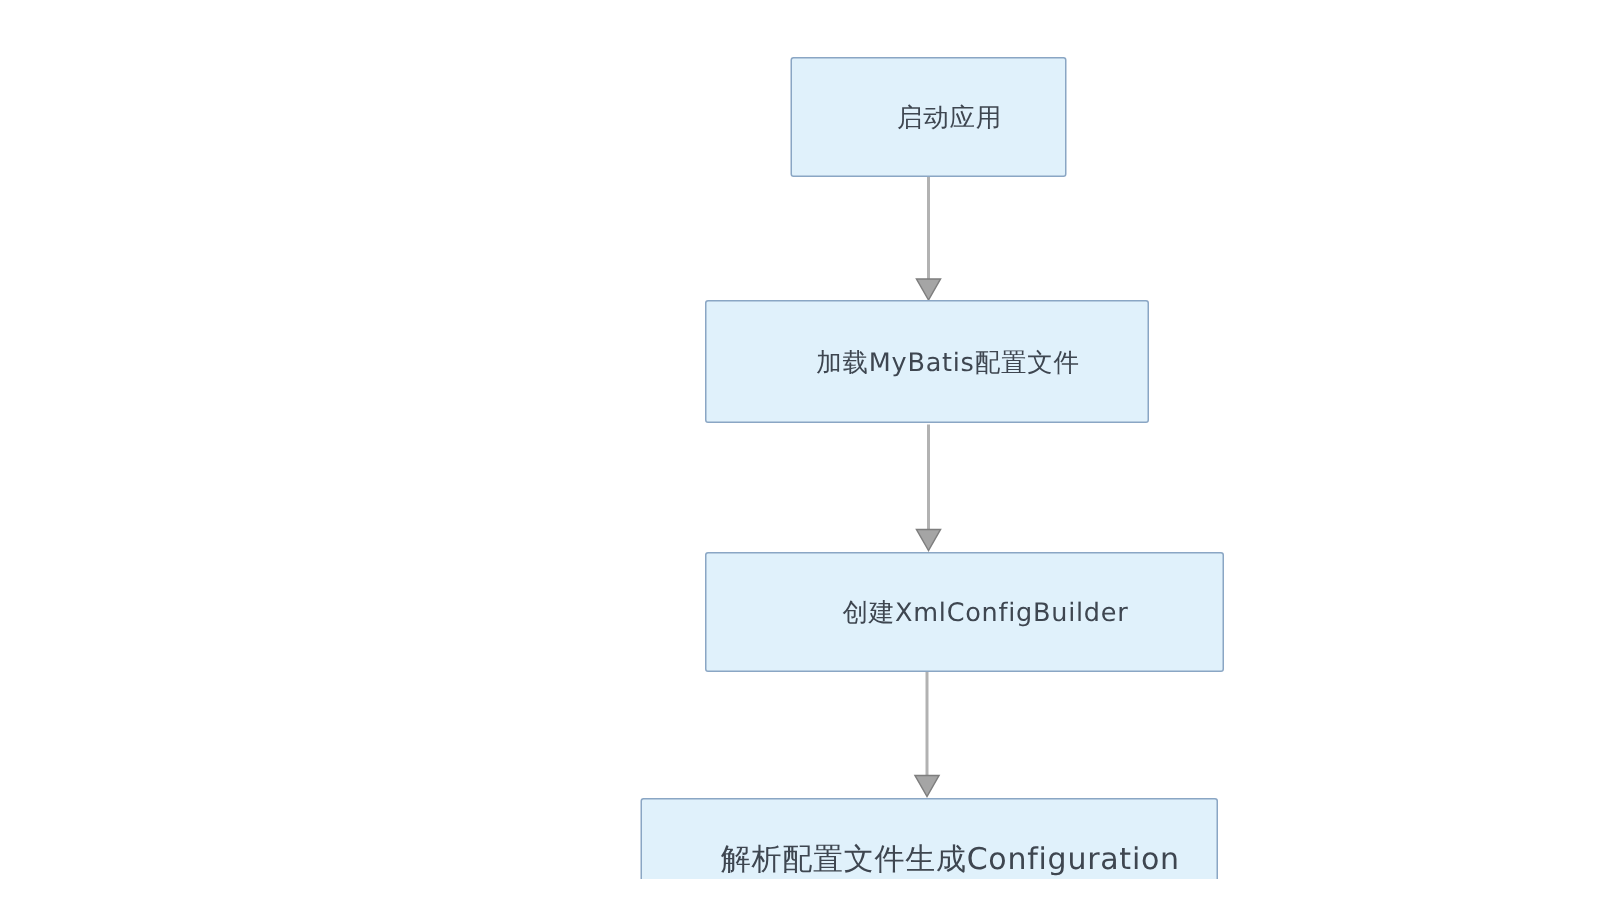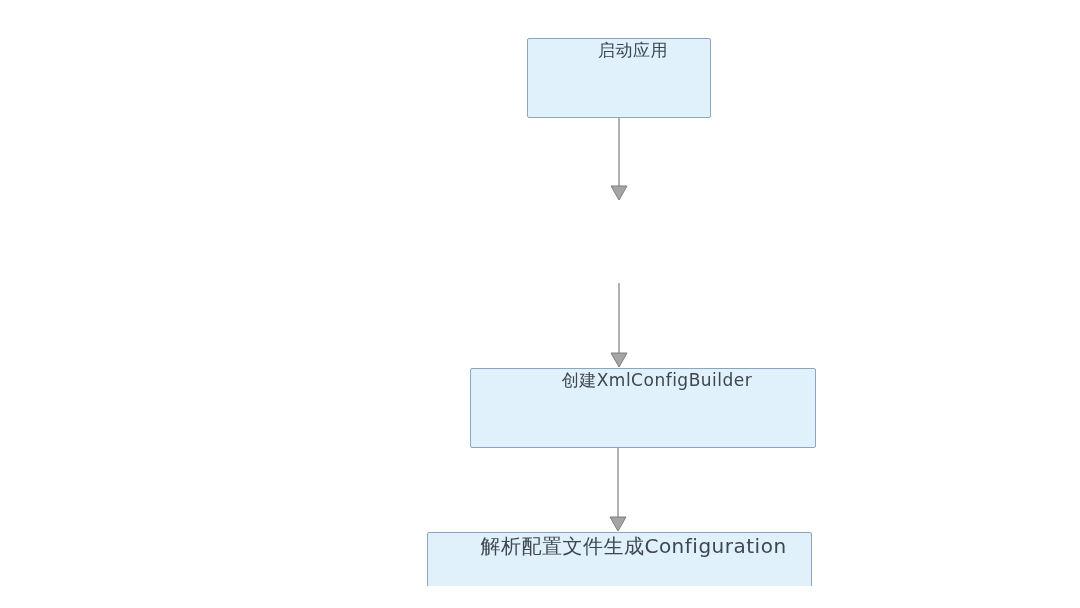--- a/index.html
+++ b/index.html
@@ -24,21 +24,21 @@
     pointer-events:none;
   }
   .arrow-layer line{stroke:var(--arrow-line);stroke-width:2;}
   .arrow-layer polygon{fill:var(--arrow-head-fill);stroke:var(--arrow-head-stroke);stroke-width:1;}
   .flow-node{
     position:absolute;
     box-sizing:border-box;
     background:var(--node-fill);
     border:1.5px solid var(--node-border);
     border-radius:2px;
-    display:flex;justify-content:center;
+    display:flex;align-items:center;justify-content:center;
     color:var(--text-color);
     font-size:17px;
     letter-spacing:0.5px;
     text-align:center;
     white-space:nowrap;
     padding-left:28px;
   }
   .node-1{left:527px;top:38px;width:184px;height:80px;}
   .node-2{left:470px;top:200px;width:296px;height:82px;}
   .node-3{left:470px;top:368px;width:346px;height:80px;}
@@ -65,20 +65,23 @@
     <g>
       <line x1="618" y1="448" x2="618" y2="517"></line>
       <polygon points="618,531 610,517 626,517"></polygon>
     </g>
   </svg>
 
   <div class="flow-node node-1">
     <span>启动应用</span>
   </div>
 
+  <div class="flow-node node-2">
+    <span>加载MyBatis配置文件</span>
+  </div>
 
   <div class="flow-node node-3">
     <span>创建XmlConfigBuilder</span>
   </div>
 
   <div class="flow-node node-4">
     <span>解析配置文件生成Configuration</span>
   </div>
 
   <div class="crop-mask"></div>

